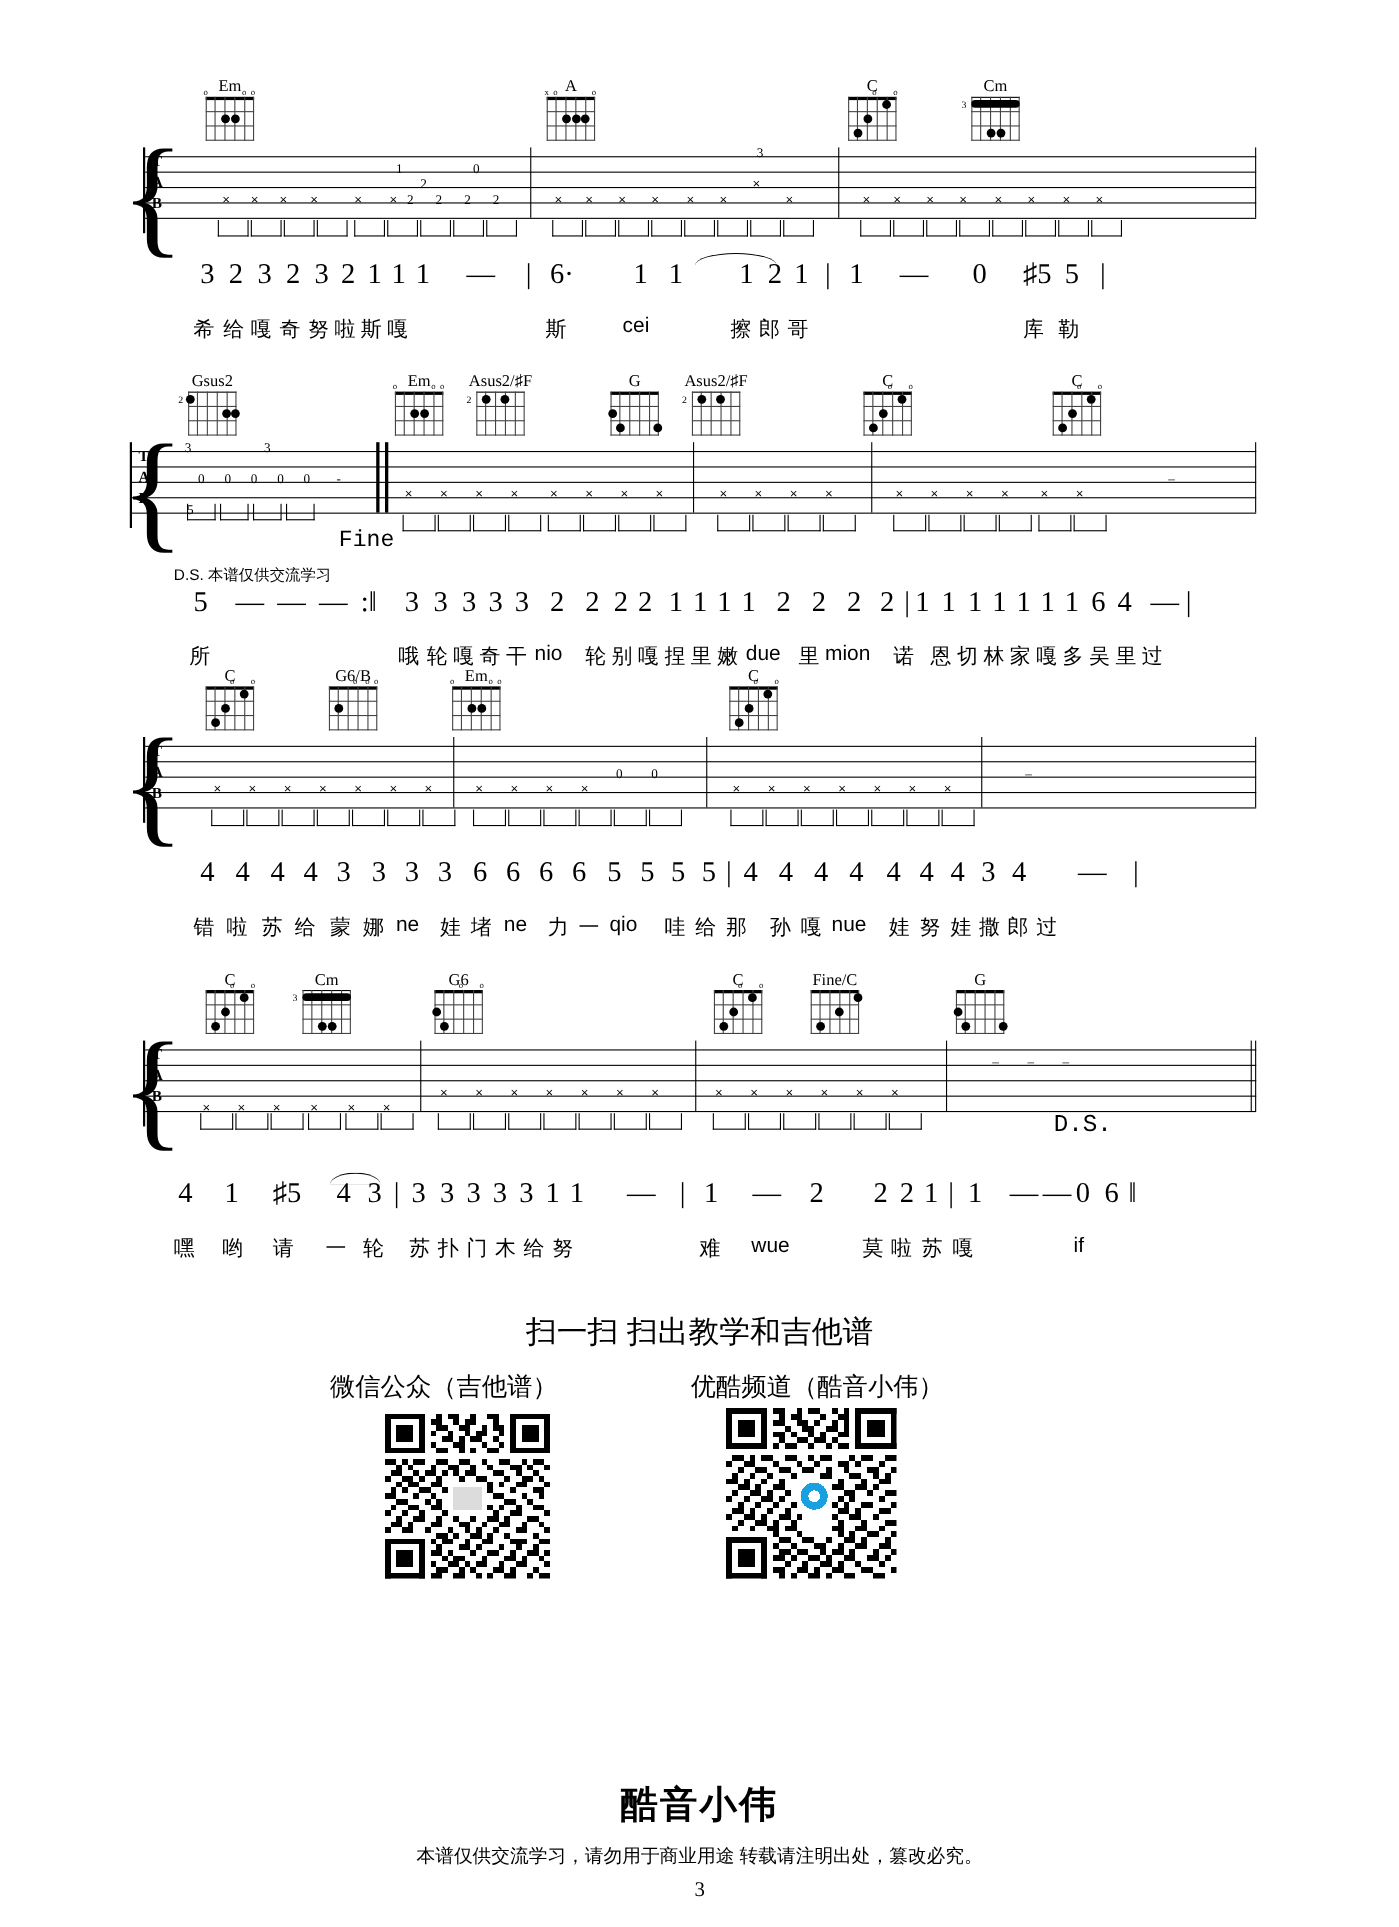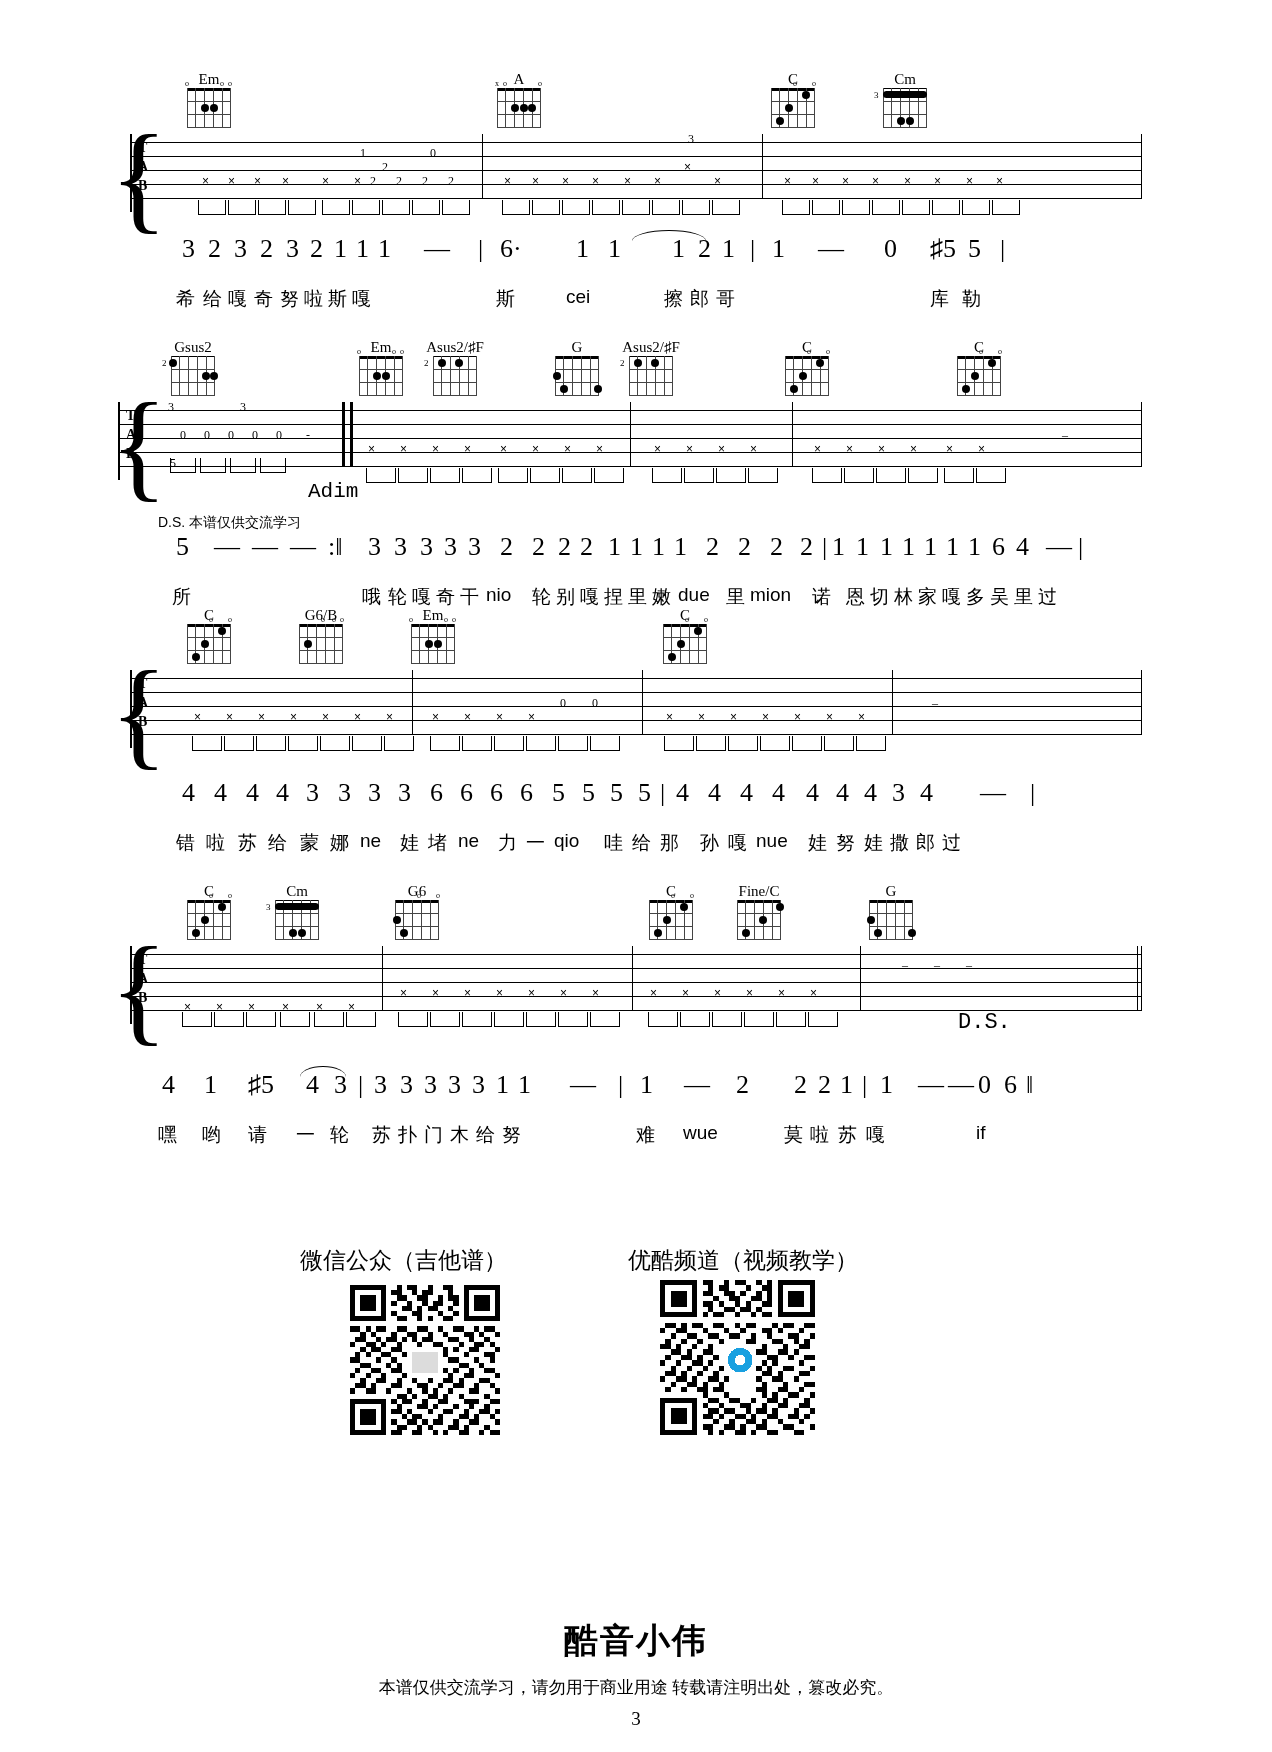--- a/index.html
+++ b/index.html
@@ -497,21 +497,21 @@
       <div class="strum" style="left:596px;top:66px;width:28px"></div>
       <div class="strum" style="left:628px;top:66px;width:28px"></div>
       <div class="strum" style="left:692px;top:66px;width:28px"></div>
       <div class="strum" style="left:724px;top:66px;width:28px"></div>
       <div class="strum" style="left:756px;top:66px;width:28px"></div>
       <div class="strum" style="left:788px;top:66px;width:28px"></div>
       <div class="strum" style="left:824px;top:66px;width:28px"></div>
       <div class="strum" style="left:856px;top:66px;width:28px"></div>
     </div>
 
-    <div class="label" style="left:308px;top:140px;font-size:21px;font-family:'Liberation Mono',monospace;">Adim</div>
+    <div class="label" style="left:308px;top:140px;font-size:21px;font-family:'Liberation Mono',monospace;">Fine</div>
     <div class="label" style="left:158px;top:174px;font-size:14px;">D.S. 本谱仅供交流学习</div>
 
     <div class="melody" style="margin-top:52px;">
       <div class="mn" style="left:176px">5</div>
       <div class="mn" style="left:214px">—</div>
       <div class="mn" style="left:252px">—</div>
       <div class="mn" style="left:290px">—</div>
       <div class="mn" style="left:328px">:‖</div>
       <div class="mn" style="left:368px">3</div>
       <div class="mn" style="left:394px">3</div>
@@ -1037,23 +1037,24 @@
       <div class="ly" style="left:636px">难</div>
       <div class="ly" style="left:683px">wue</div>
       <div class="ly" style="left:784px">莫</div>
       <div class="ly" style="left:810px">啦</div>
       <div class="ly" style="left:838px">苏</div>
       <div class="ly" style="left:866px">嘎</div>
       <div class="ly" style="left:976px">if</div>
     </div>
   </div>
 
+  <div class="footer" style="top:1192px;font-size:28px;font-family:'Liberation Sans',sans-serif;">扫一扫  扫出教学和吉他谱</div>
 
   <div class="label" style="left:300px;top:1245px;font-size:23px;">微信公众（吉他谱）</div>
-  <div class="label" style="left:628px;top:1245px;font-size:23px;">优酷频道（视频教学）</div>
+  <div class="label" style="left:628px;top:1245px;font-size:23px;">优酷频道（酷音小伟）</div>
 
   <div style="position:absolute;left:350px;top:1285px;width:150px;height:150px;">
     <svg width="150" height="150" viewBox="0 0 29 29" shape-rendering="crispEdges">
       <rect width="29" height="29" fill="#fff"></rect>
       <g fill="#000">
         <rect x="0" y="0" width="7" height="1"></rect>
           <rect x="0" y="6" width="7" height="1"></rect>
         <rect x="0" y="0" width="1" height="7"></rect>
           <rect x="6" y="0" width="1" height="7"></rect>
         <rect x="2" y="2" width="3" height="3"></rect>

